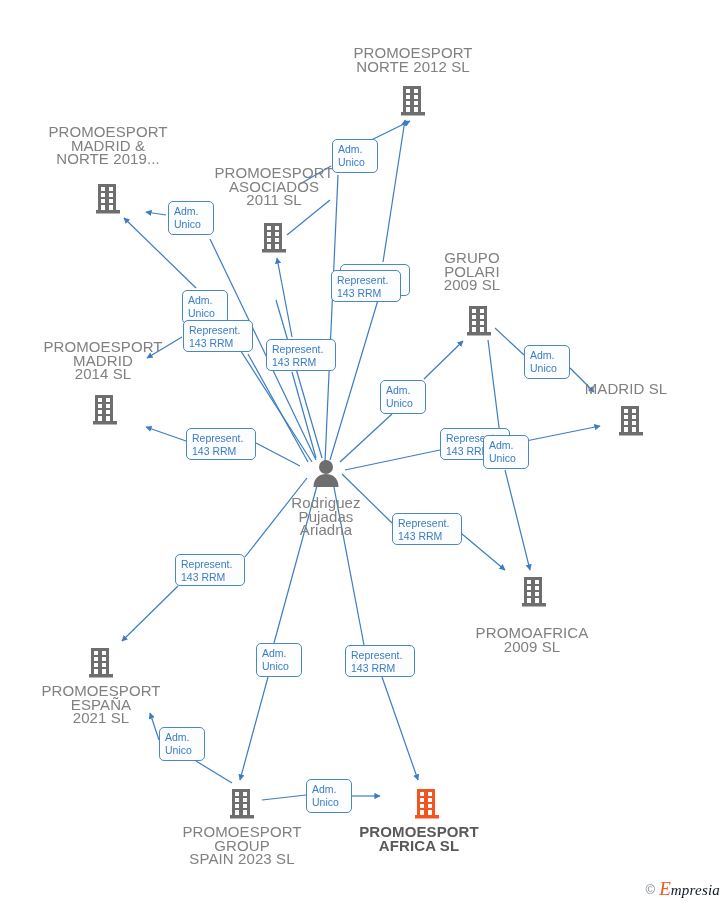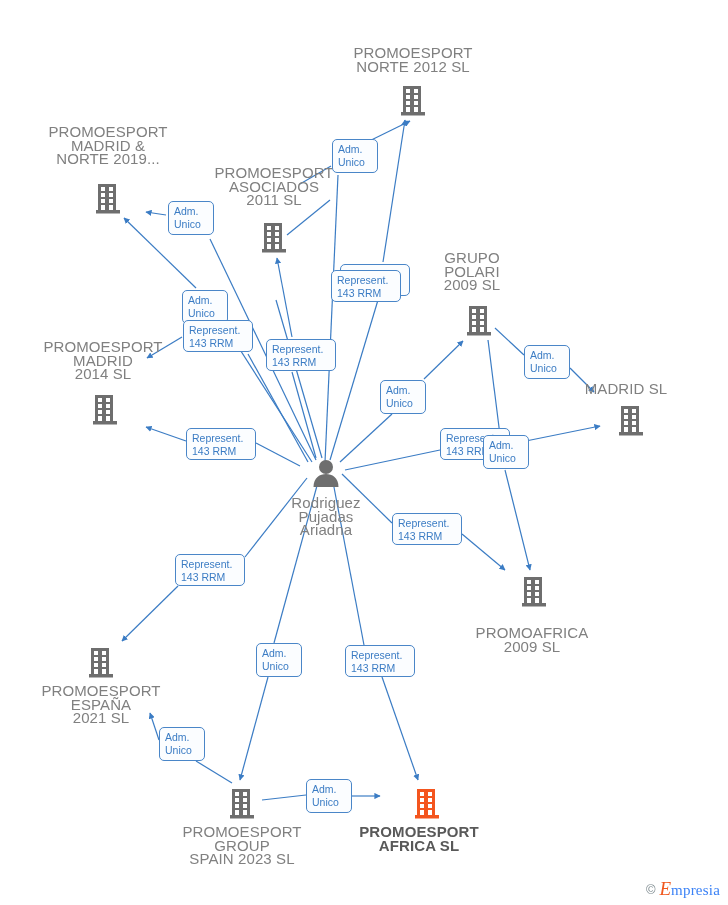--- a/index.html
+++ b/index.html
@@ -74,21 +74,22 @@
     font-family: "Liberation Sans", sans-serif;
   }
   .watermark .ebig {
     color: #f0581e;
     font-size: 19px;
     font-style: italic;
     font-family: "Liberation Serif", serif;
     line-height: 1;
   }
   .watermark .wtext {
-    color: #3b82f6;
+    font-style: italic;
+    color: #0f172a;
     letter-spacing: 0.2px;
   }
 </style>
 </head>
 <body>
 
 <div id="graph-root">
 
   <svg class="graph-canvas" viewBox="0 0 728 905">
     <defs>

